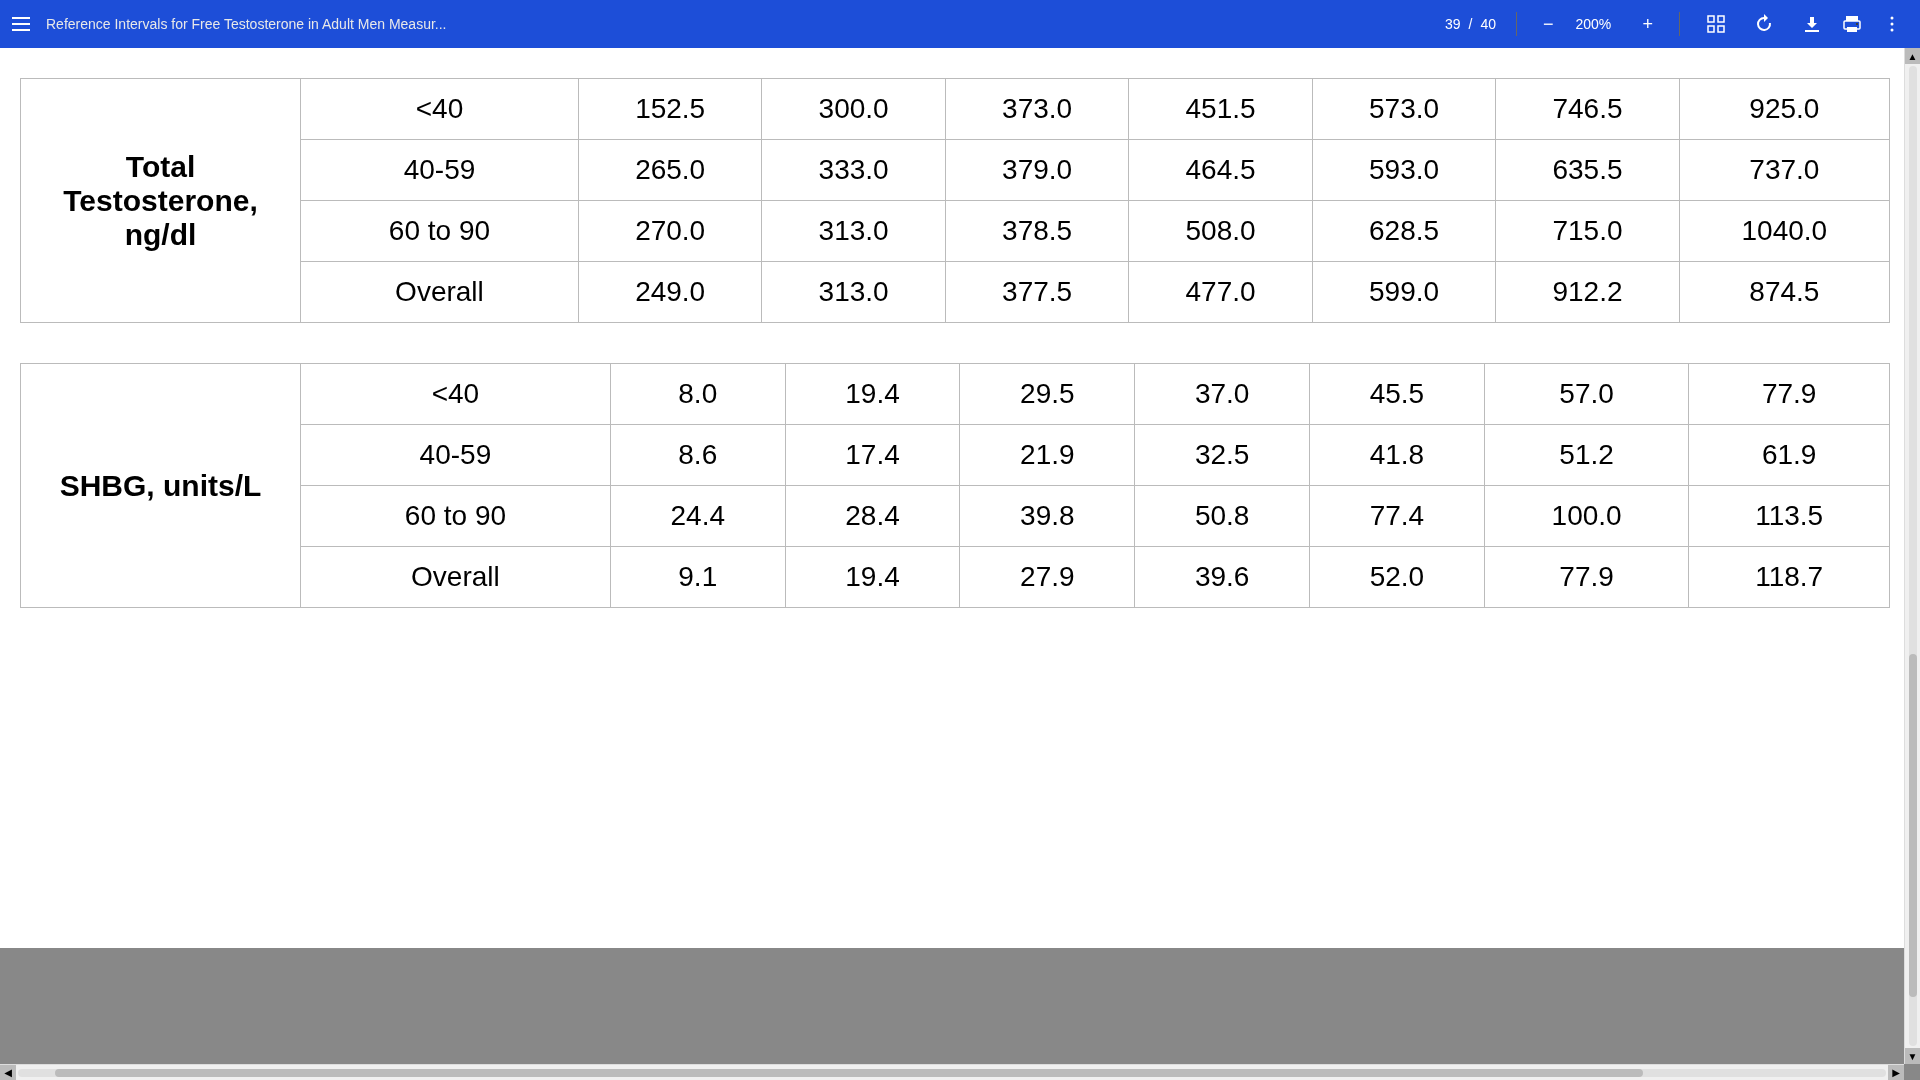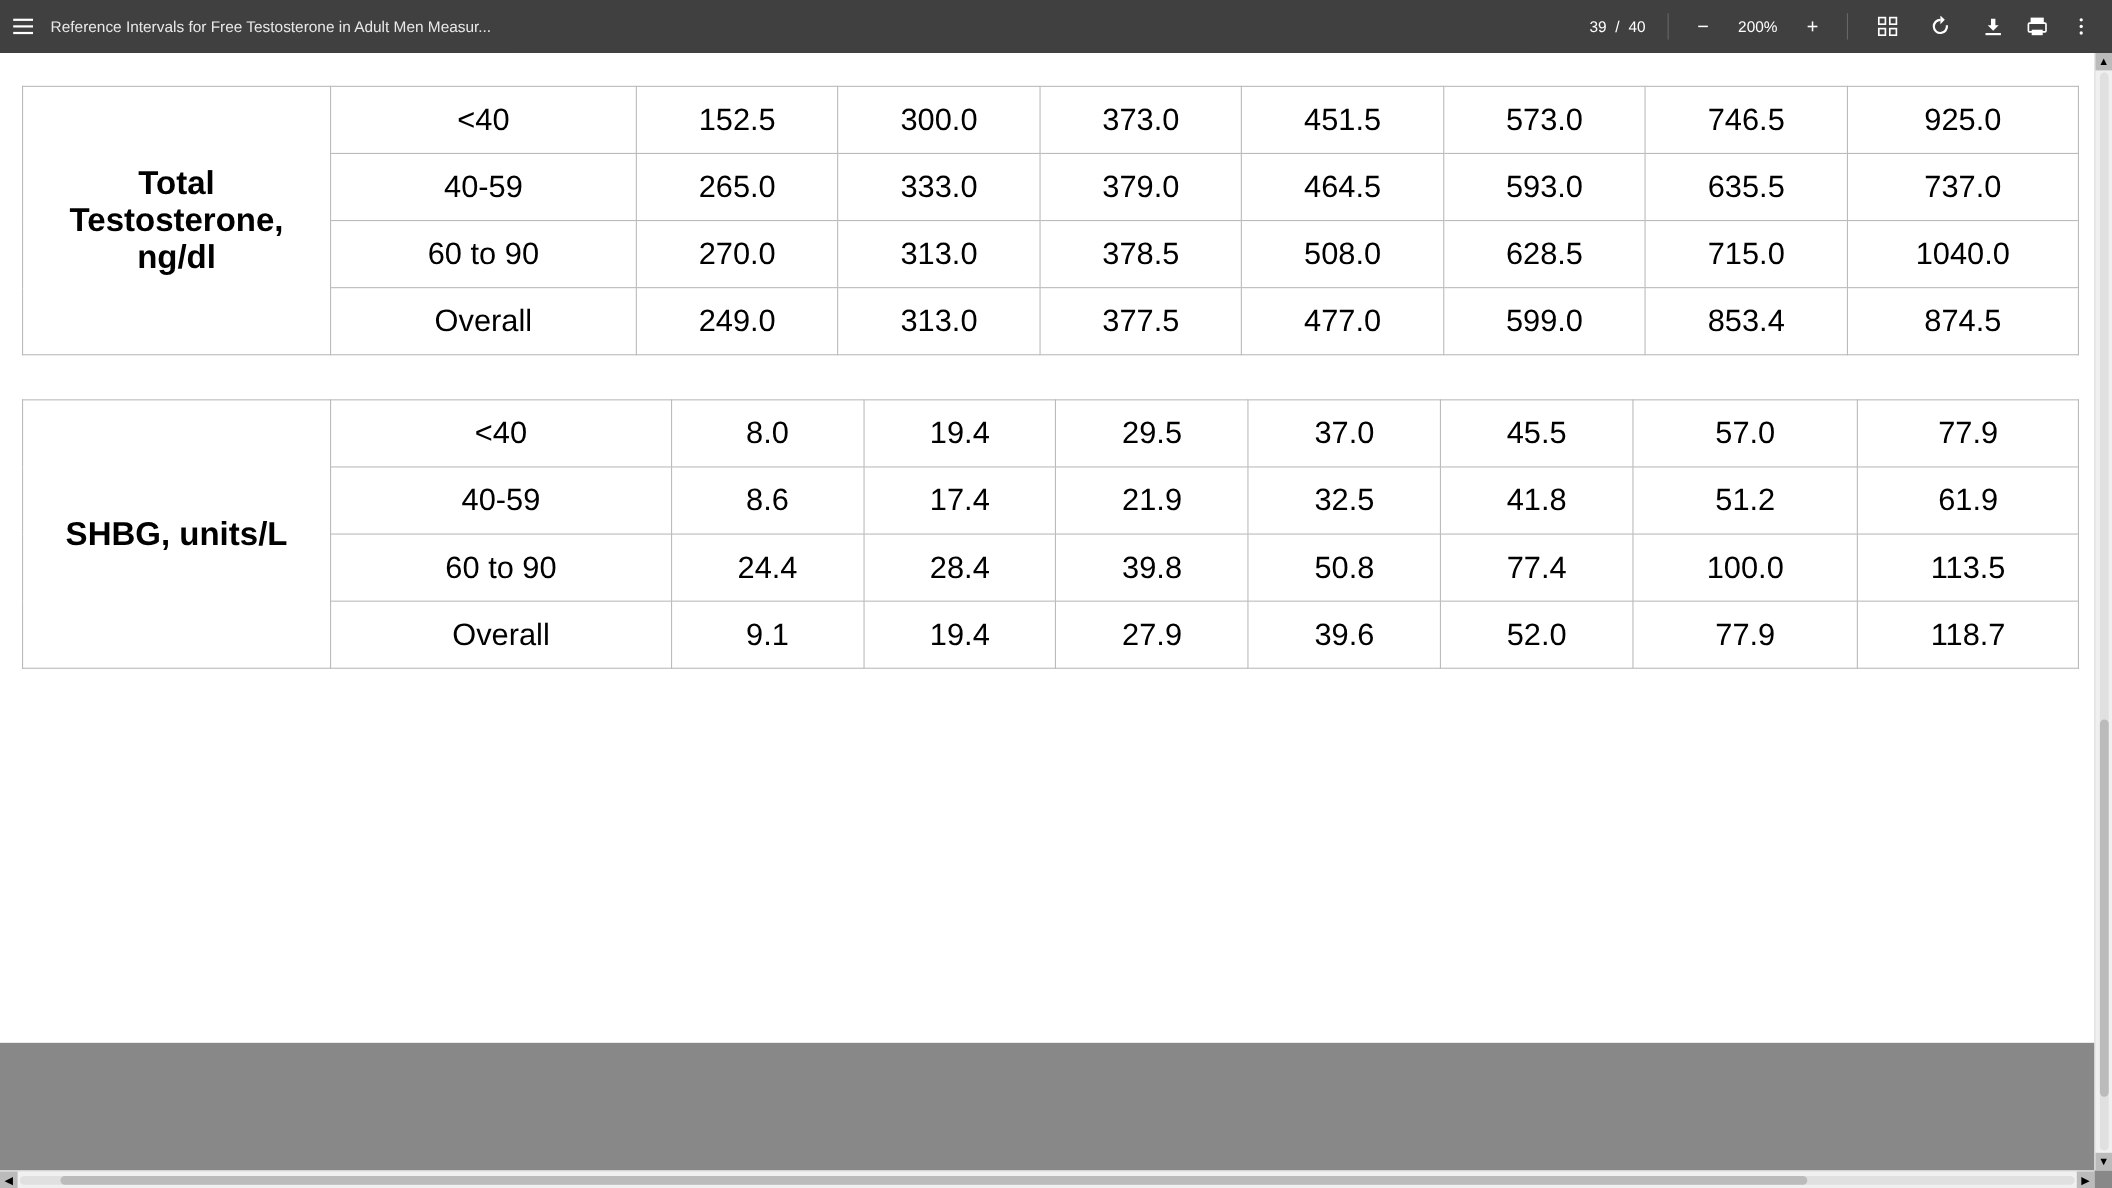--- a/index.html
+++ b/index.html
@@ -2,21 +2,21 @@
 <html><head>
   <meta charset="utf-8">
   <style>
     * { margin: 0; padding: 0; box-sizing: border-box; }
     body { background: #fff; font-family: Arial, sans-serif; overflow: hidden; }
 
     
     .toolbar {
       display: flex;
       align-items: center;
-      background: #404040;
+      background: #1d4ed8;
       color: #fff;
       height: 48px;
       padding: 0 12px;
       gap: 16px;
       position: fixed;
       top: 0; left: 0; right: 0;
       z-index: 100;
     }
     .toolbar-menu-icon {
       display: flex; flex-direction: column; gap: 4px; cursor: pointer;
@@ -31,21 +31,21 @@
       display: flex; align-items: center; gap: 8px; font-size: 14px;
     }
     .toolbar-divider {
       width: 1px; height: 24px; background: #666; margin: 0 4px;
     }
     .toolbar-btn {
       background: none; border: none; color: #fff; cursor: pointer; font-size: 18px; padding: 4px 6px;
       display: flex; align-items: center;
     }
     .toolbar-zoom {
-      font-size: 14px; color: #fff; min-width: 45px; text-align: center;
+      font-size: 14px; color: #fff; min-width: 45px; 
     }
     .toolbar-right {
       display: flex; align-items: center; gap: 8px; margin-left: auto;
     }
 
     
     .content {
       margin-top: 48px;
       background: #fff;
       height: calc(1080px - 48px);
@@ -248,21 +248,21 @@
             <td class="data-cell">715.0</td>
             <td class="data-cell">1040.0</td>
           </tr>
           <tr>
             <td class="age-cell">Overall</td>
             <td class="data-cell">249.0</td>
             <td class="data-cell">313.0</td>
             <td class="data-cell">377.5</td>
             <td class="data-cell">477.0</td>
             <td class="data-cell">599.0</td>
-            <td class="data-cell">853.4</td>
+            <td class="data-cell">912.2</td>
             <td class="data-cell">874.5</td>
           </tr>
         </tbody>
       </table>
 
       <div style="height: 40px;"></div>
 
       <table>
         <tbody>
           <tr>

